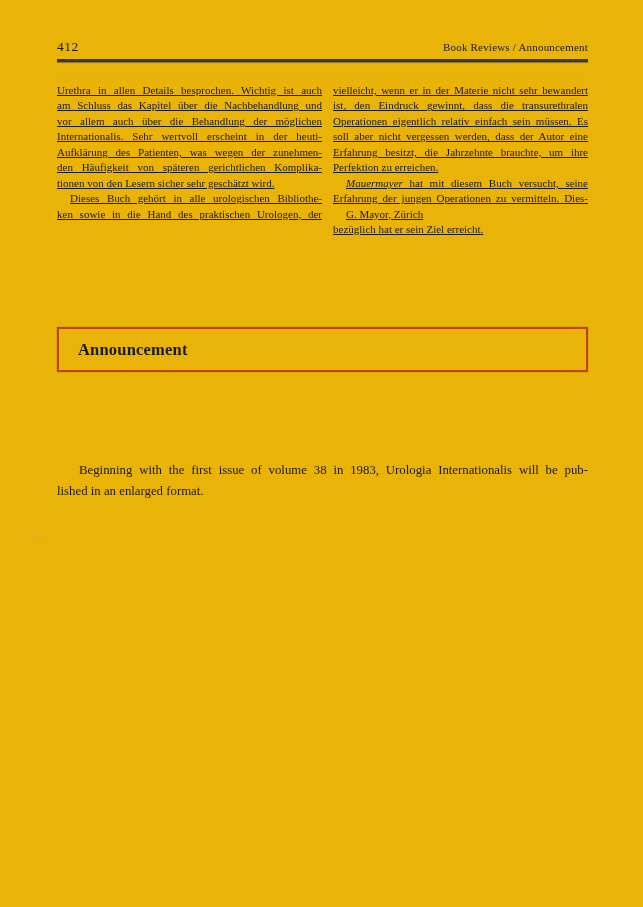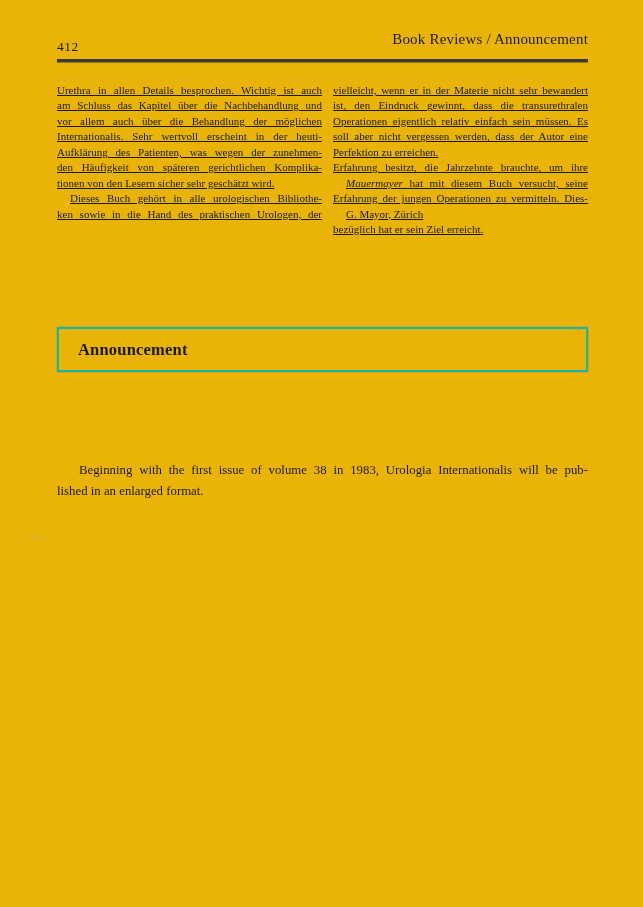--- a/index.html
+++ b/index.html
@@ -38,22 +38,22 @@
   .page-number {
     position: absolute;
     left: 57px;
     top: 39px;
     font-size: 13.5px;
     letter-spacing: 0.5px;
   }
   .running-head {
     position: absolute;
     right: 55px;
-    top: 31px;
-    font-size: 15px;
+    top: 41px;
+    font-size: 11px;
     letter-spacing: 0.2px;
   }
   .header-rule {
     position: absolute;
     left: 57px;
     top: 59px;
     width: 531px;
     height: 2.5px;
     background: #3a3a3a;
     box-shadow: 0 0.5px 0.5px rgba(60,60,60,0.5);
@@ -79,21 +79,21 @@
     text-align-last: justify;
   }
   .tline.ind { padding-left: 13px; }
   .tline i { font-style: italic; }
   .announcement-box {
     position: absolute;
     left: 57px;
     top: 327px;
     width: 527px;
     height: 41px;
-    border: 2px solid #14b8a6;
+    border: 2px solid #c2410c;
     box-shadow: 0 0 1px rgba(50,50,50,0.6);
     display: flex;
     align-items: center;
   }
   .announcement-heading {
     font-size: 16.5px;
     font-weight: bold;
     padding-left: 19px;
     letter-spacing: 0.2px;
   }
@@ -131,22 +131,22 @@
         <div class="tline just">den Häufigkeit von späteren gerichtlichen Komplika-</div>
         <div class="tline">tionen von den Lesern sicher sehr geschätzt wird.</div>
         <div class="tline just ind">Dieses Buch gehört in alle urologischen Bibliothe-</div>
         <div class="tline just">ken sowie in die Hand des praktischen Urologen, der</div>
       </div>
     <div class="col col-right">
         <div class="tline just">vielleicht, wenn er in der Materie nicht sehr bewandert</div>
         <div class="tline just">ist, den Eindruck gewinnt, dass die transurethralen</div>
         <div class="tline just">Operationen eigentlich relativ einfach sein müssen. Es</div>
         <div class="tline just">soll aber nicht vergessen werden, dass der Autor eine</div>
+        <div class="tline just">Erfahrung besitzt, die Jahrzehnte brauchte, um ihre</div>
         <div class="tline">Perfektion zu erreichen.</div>
-        <div class="tline just">Erfahrung besitzt, die Jahrzehnte brauchte, um ihre</div>
         <div class="tline just ind"><i>Mauermayer</i> hat mit diesem Buch versucht, seine</div>
         <div class="tline just">Erfahrung der jungen Operationen zu vermitteln. Dies-</div>
         <div class="tline ind">G. Mayor, Zürich</div>
         <div class="tline">bezüglich hat er sein Ziel erreicht.</div>
       </div>
   </div>
 
   <div class="announcement-box">
     <div class="announcement-heading">Announcement</div>
   </div>

